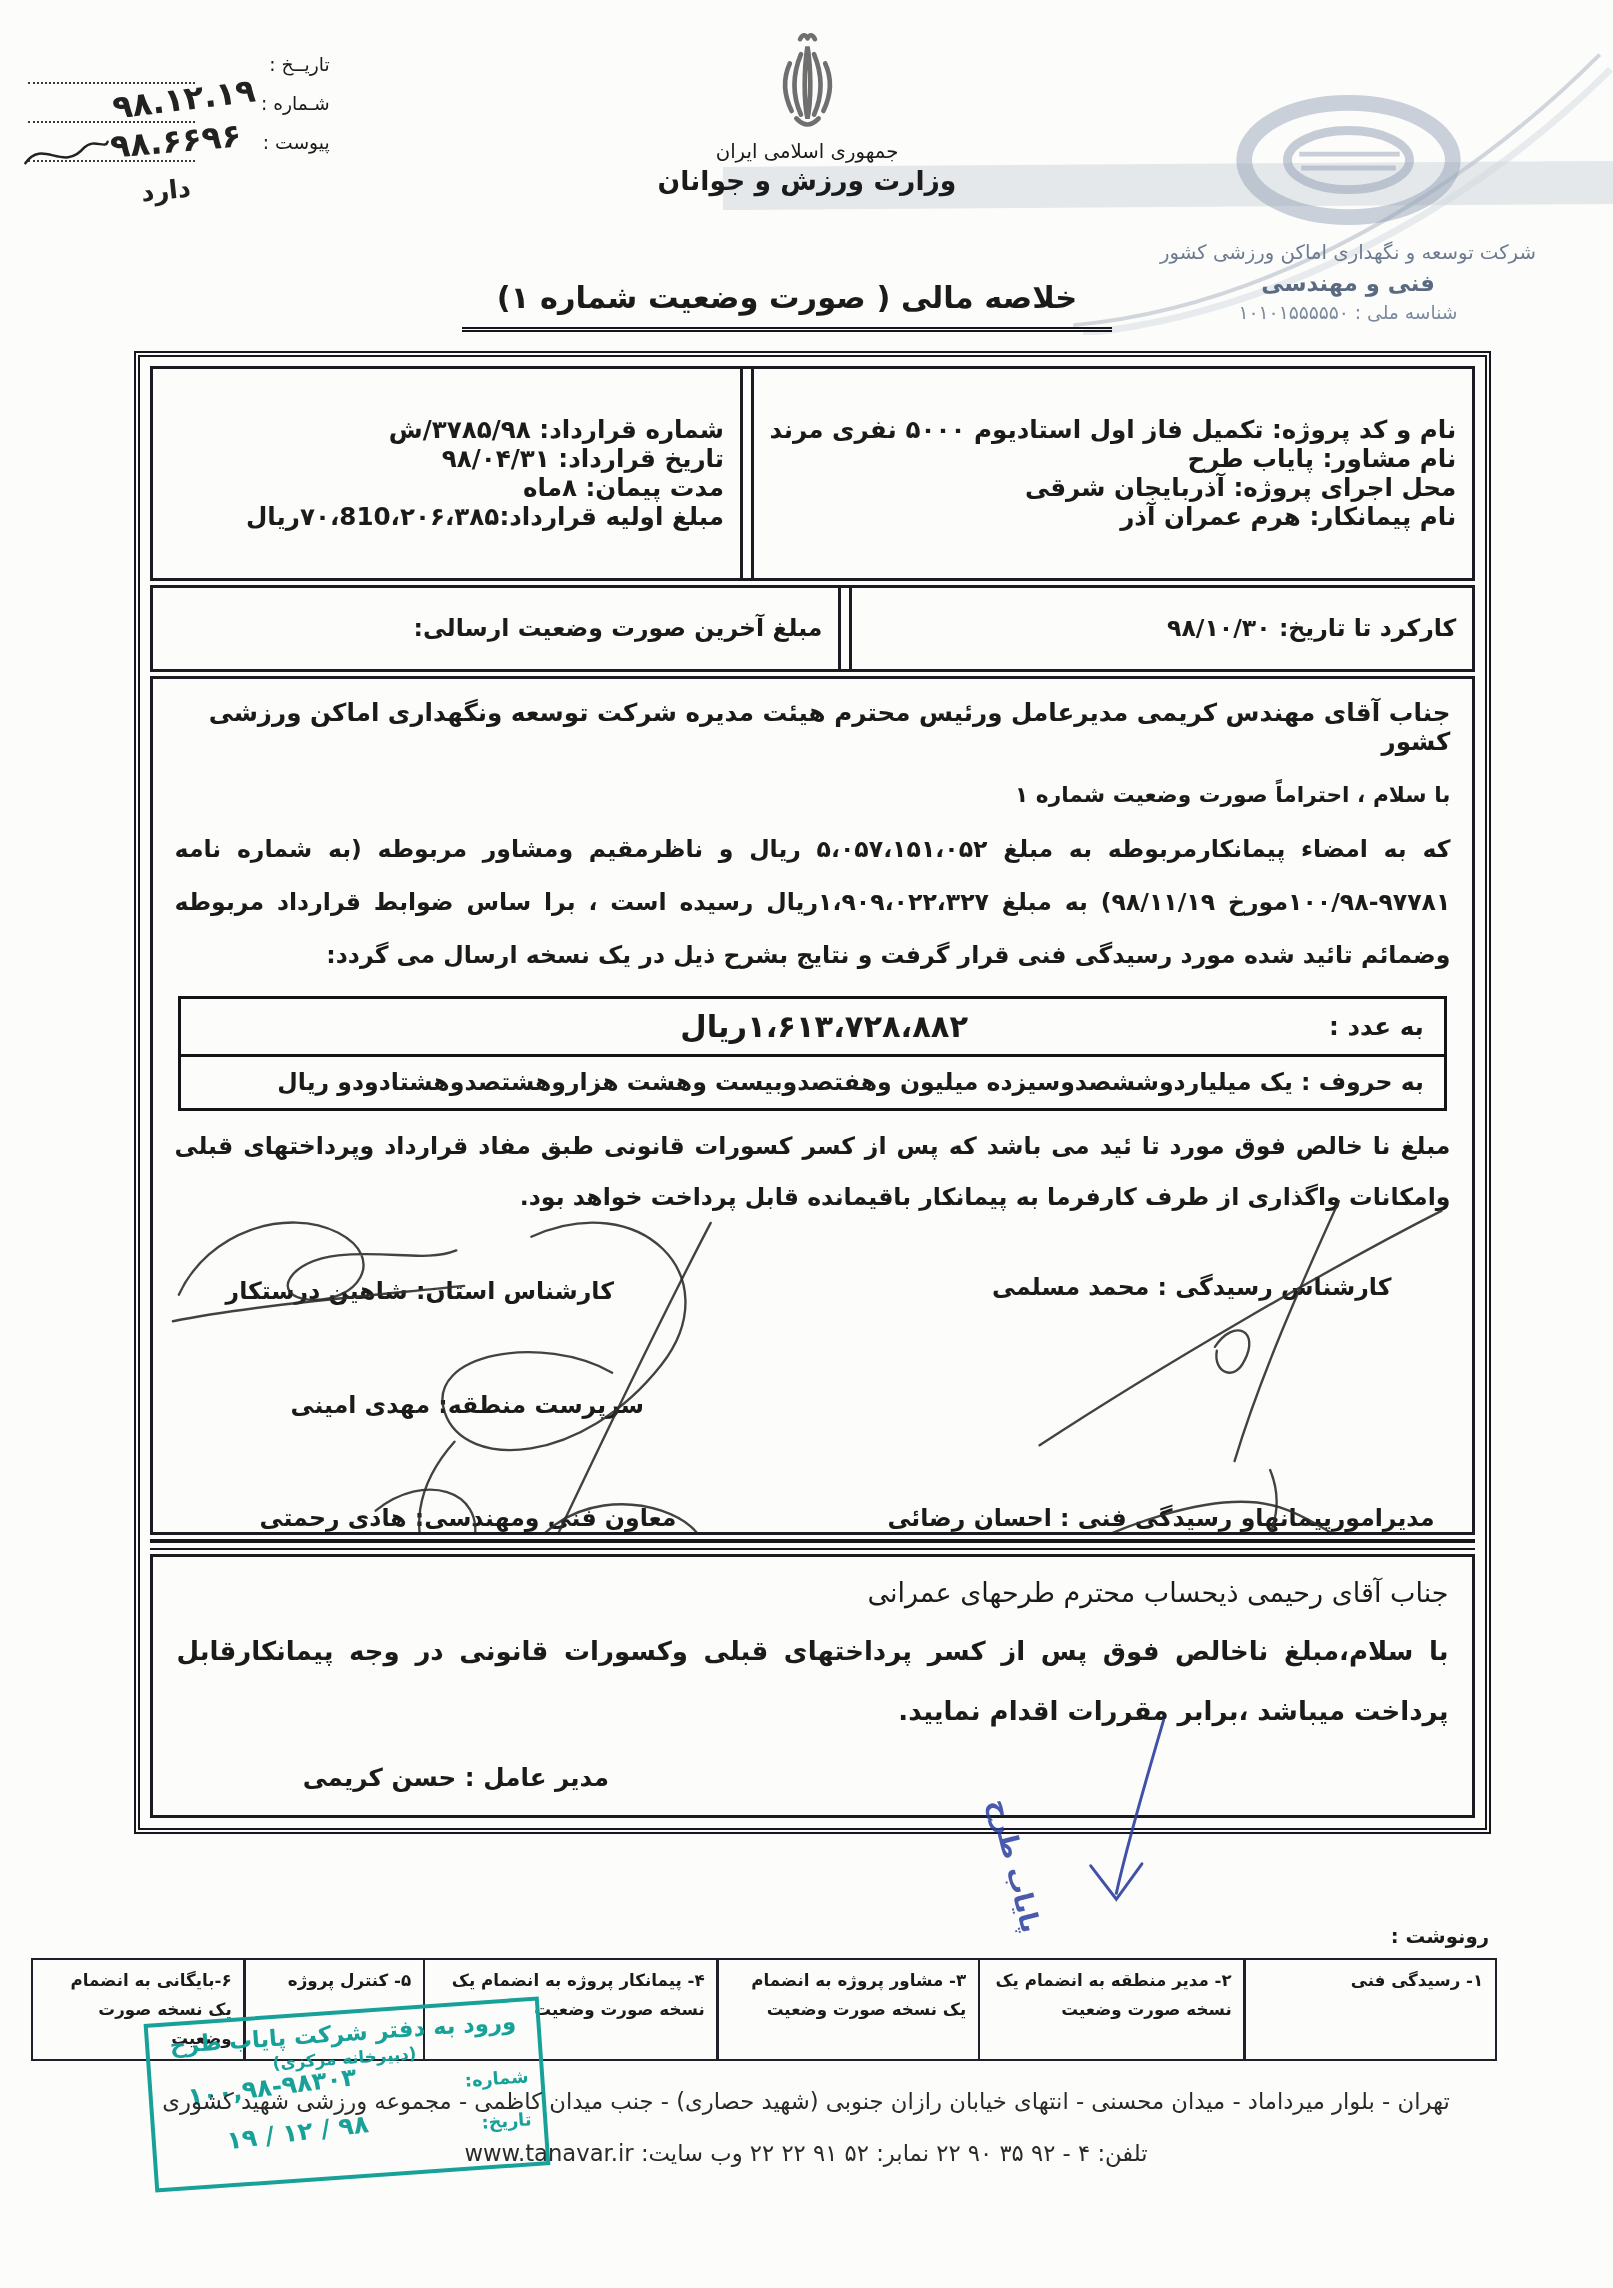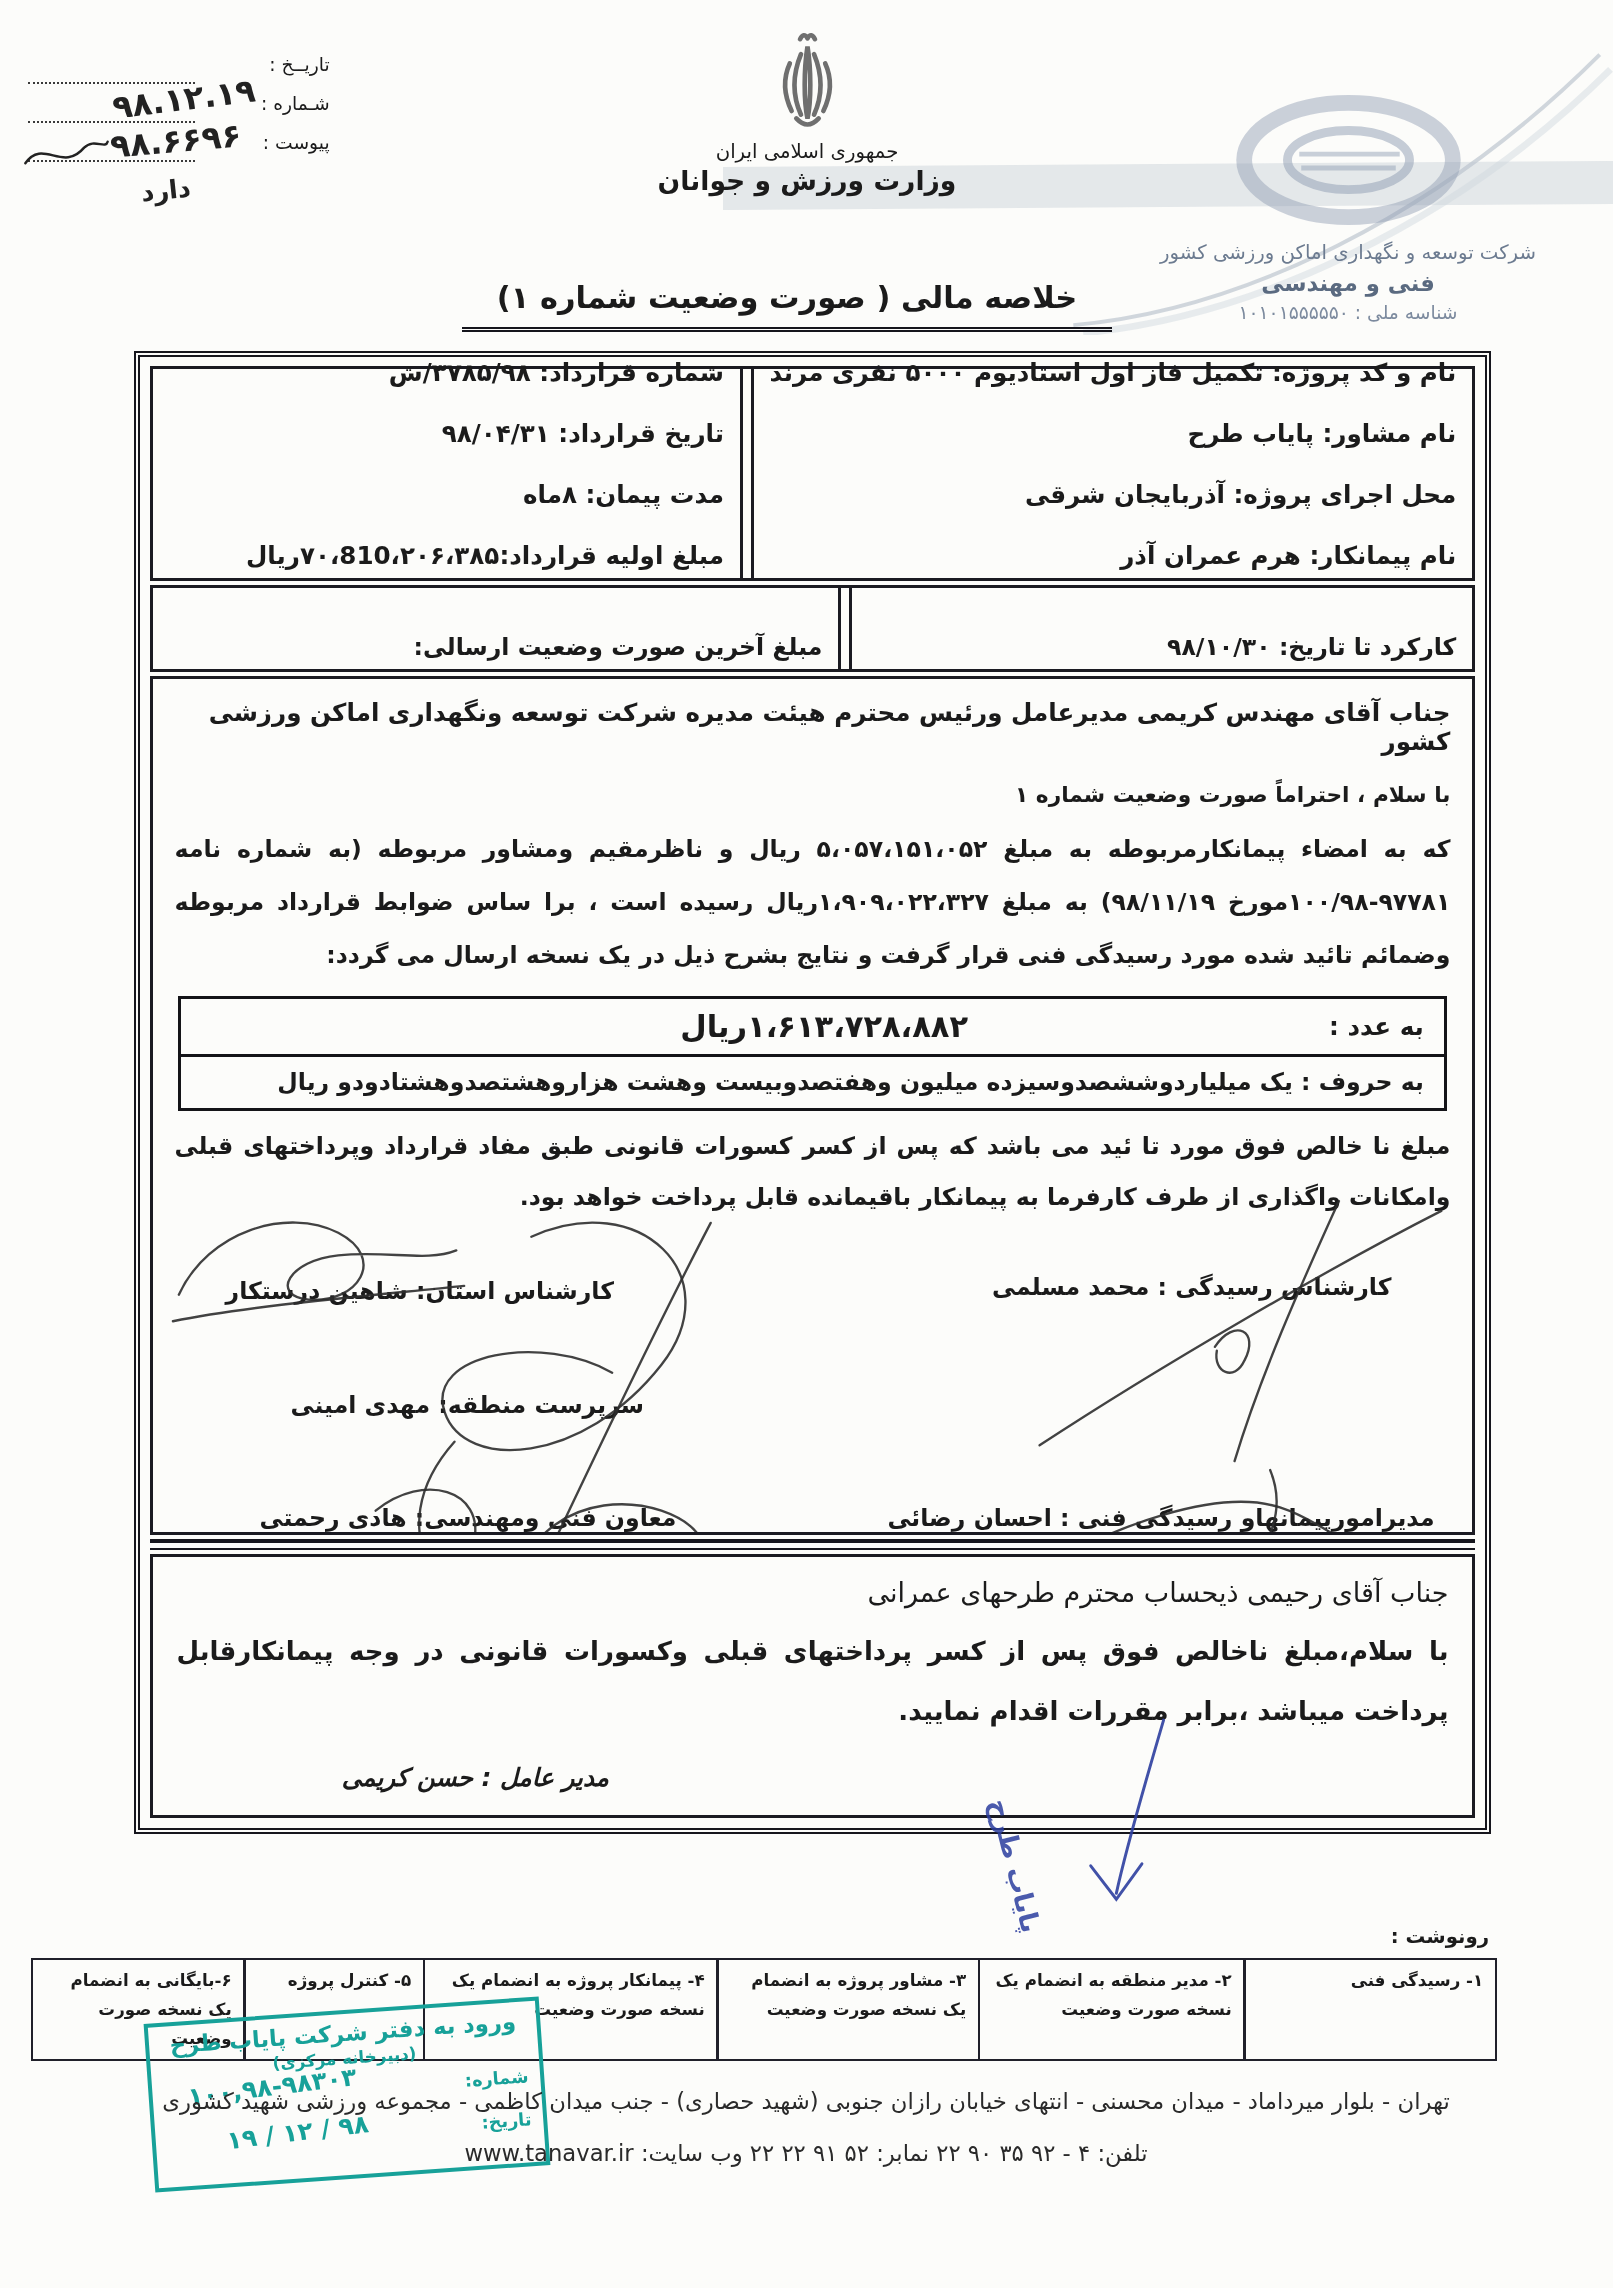--- a/index.html
+++ b/index.html
@@ -33,21 +33,21 @@
   .comp3{font-size:18.7px;color:#7c8a9e;margin-top:5.9px;letter-spacing:1px;}
   
   .title{position:absolute;left:463px;top:280px;width:650px;text-align:center;
     font-size:30.5px;font-weight:bold;padding-bottom:12px;border-bottom:5.9px double #15151c;}
   
   .main-frame{position:absolute;left:135px;top:351px;width:1357px;height:1483px;
     border:6.9px double #16161d;box-sizing:border-box;background:transparent;}
   .box{border:3px solid #1b1b22;box-sizing:border-box;background:transparent;}
   .box-a{margin:8.9px 9.9px 3.9px;height:215px;display:flex;}
   .box-b{margin:3.9px 9.9px;height:87px;display:flex;}
-  .col{display:flex;flex-direction:column;justify-content:flex-end;padding:7.9px 15.8px;box-sizing:border-box;gap:32px;}
+  .col{display:flex;flex-direction:column;justify-content:center;padding:7.9px 15.8px;box-sizing:border-box;}
   .col-r{flex:0 0 47%;}
   .col-l{flex:1;}
   .vsep{width:7.9px;border-right:3px solid #1b1b22;border-left:3px solid #1b1b22;}
   .cell{font-size:24.6px;font-weight:bold;white-space:nowrap;}
   .box-b .cell{font-size:23.6px;}
   
   .box-c{margin:3.9px 9.9px;height:859px;padding:13.8px 21.7px;overflow:hidden;}
   .l1{font-size:24.6px;font-weight:bold;margin:5.9px 0 0;}
   .l2{font-size:21.7px;font-weight:bold;margin:25.6px 0 0;}
   .para{font-size:23.6px;font-weight:600;line-height:2.25;margin:15.8px 0 0;text-align:justify;}
@@ -59,21 +59,21 @@
   .net{font-size:23.6px;font-weight:600;line-height:2.15;margin:9.9px 0 0;text-align:justify;}
   .sig-area{position:relative;height:325px;margin-top:3.9px;}
   .sig-label{position:absolute;font-size:23.6px;font-weight:bold;white-space:nowrap;}
   .sig-ink{position:absolute;pointer-events:none;}
   .sig-ink path{stroke:#2e2e2e;stroke-width:2.4;fill:none;stroke-linecap:round;opacity:.9;}
   
   .heavy-divider{margin:2px 9.9px;height:5.9px;border-top:4.9px solid #16161d;border-bottom:2px solid #16161d;}
   .box-d{margin:3.9px 9.9px 7.9px;height:264px;padding:13.8px 23.6px;overflow:hidden;}
   .d1{font-size:27px;font-weight:normal;margin:5.9px 0 0;}
   .d2{font-size:26px;font-weight:600;line-height:2.3;margin:13.8px 0 0;text-align:justify;}
-  .signer{font-size:24.6px;font-weight:bold;width:max-content;margin:21.7px 66% 0 auto;white-space:nowrap;font-style:italic;}
+  .signer{font-size:24.6px;font-weight:bold;width:max-content;margin:21.7px 66% 0 auto;white-space:nowrap;}
   
   .cc-label{position:absolute;right:124px;top:1925px;font-size:19.7px;font-weight:bold;text-align:right;}
   .cc-table{position:absolute;left:34px;top:1958px;width:1464px;display:flex;direction:rtl;}
   .cc-cell{border:2.5px solid #20202a;box-sizing:border-box;min-height:99px;
     padding:5.9px 11.8px;font-size:16.7px;font-weight:bold;line-height:1.75;margin-left:-2.5px;}
   .cc-c1{flex:0 0 254px;}
   .cc-c2{flex:0 0 268px;text-align:right;}
   .cc-c3{flex:0 0 264px;}
   .cc-c4{flex:0 0 296px;}
   .cc-c5{flex:0 0 182px;}

